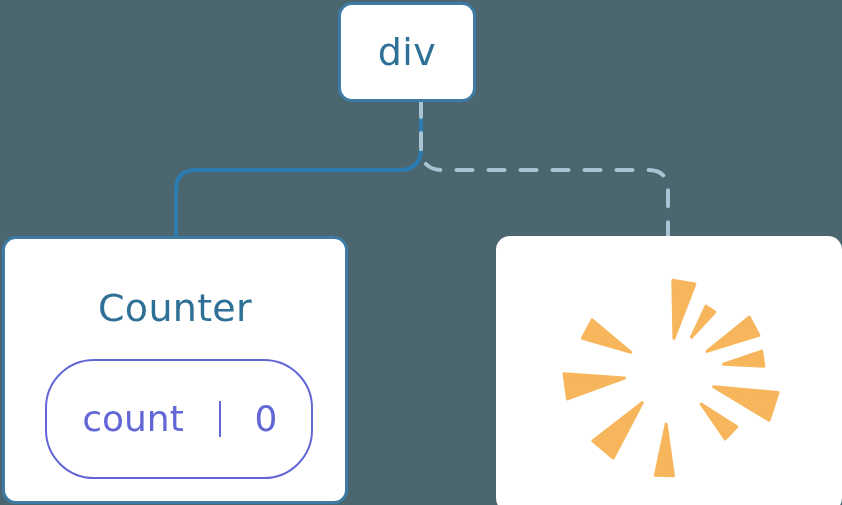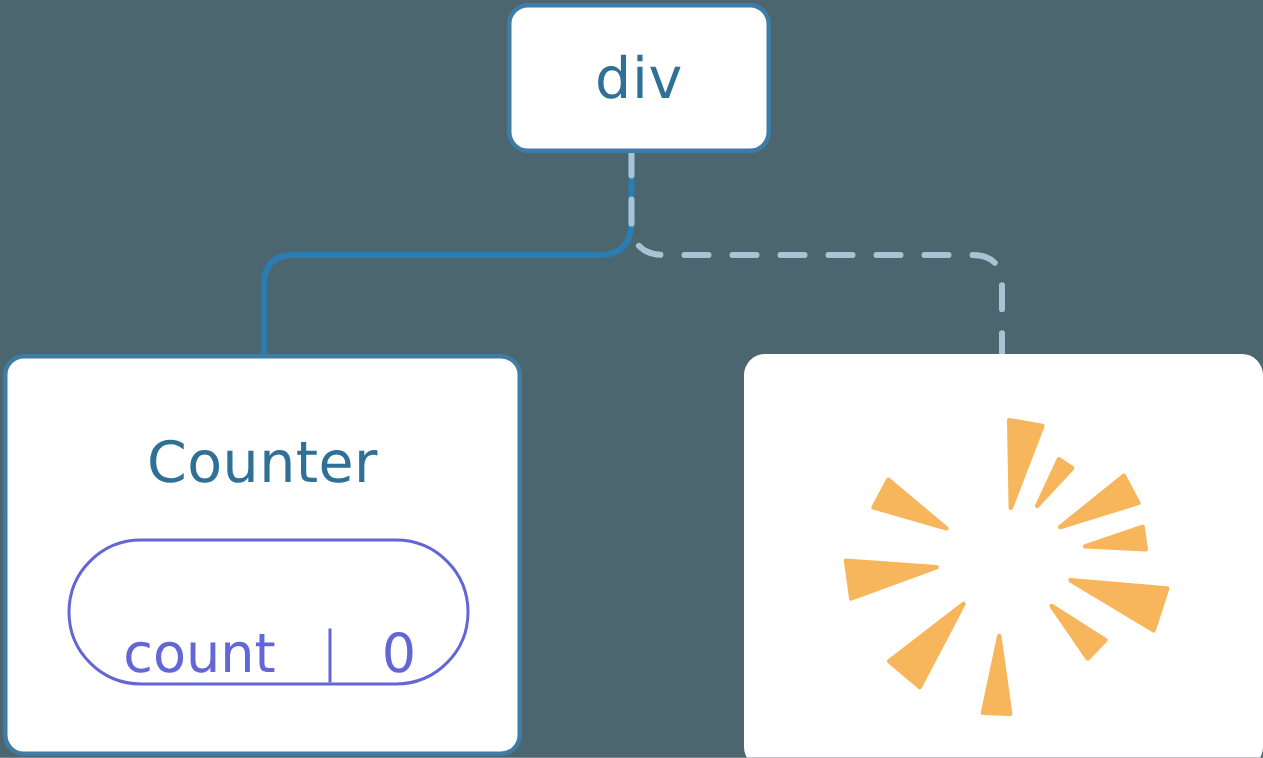--- a/index.html
+++ b/index.html
@@ -38,21 +38,21 @@
     border: 3px solid #3e7ca6;
     border-radius: 14px;
   }
   .node.plain {
     border-radius: 14px;
   }
 
   #div-node {
     left: 338px;
     top: 2px;
-    width: 176px;
+    width: 138px;
     height: 100px;
     display: flex;
     align-items: center;
     justify-content: center;
   }
   #div-label {
     font-size: 38px;
     color: #2f7096;
     letter-spacing: 0.5px;
     line-height: 1;
@@ -73,26 +73,26 @@
     color: #2f7096;
     letter-spacing: 0.3px;
     line-height: 1;
   }
 
   #counter-pill {
     position: absolute;
     left: 40px;
     top: 120px;
     width: 268px;
-    height: 98px;
+    height: 120px;
     border: 2px solid #6367d6;
     border-radius: 49px;
     box-sizing: border-box;
     display: flex;
-    align-items: flex-end;
+    align-items: center;
     background: #ffffff;
   }
   #pill-key-cell {
     flex: 0 0 172px;
     display: flex;
     align-items: center;
     justify-content: center;
     border-right: 2px solid #6367d6;
   }
   #pill-value-cell {

